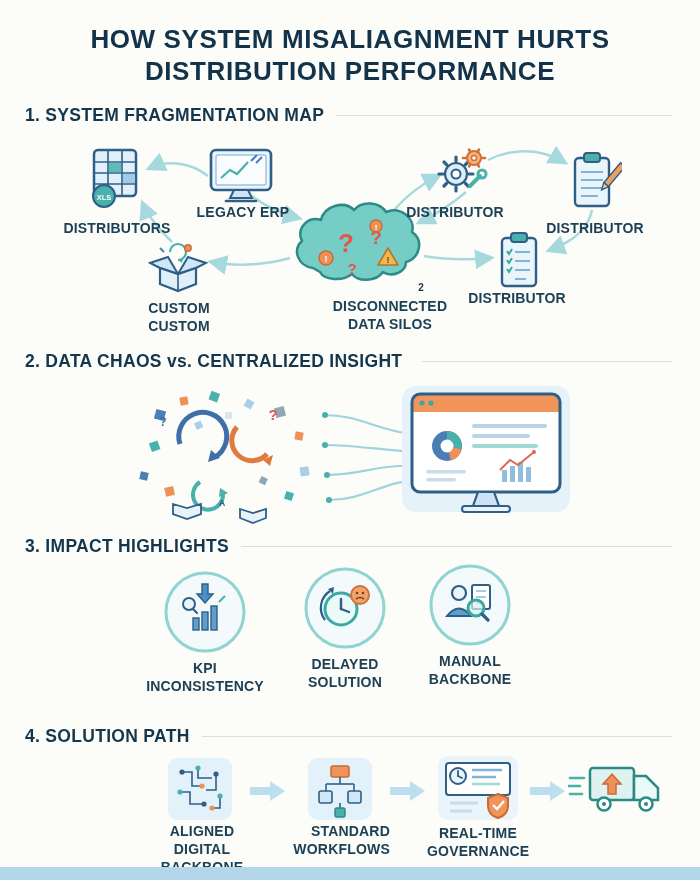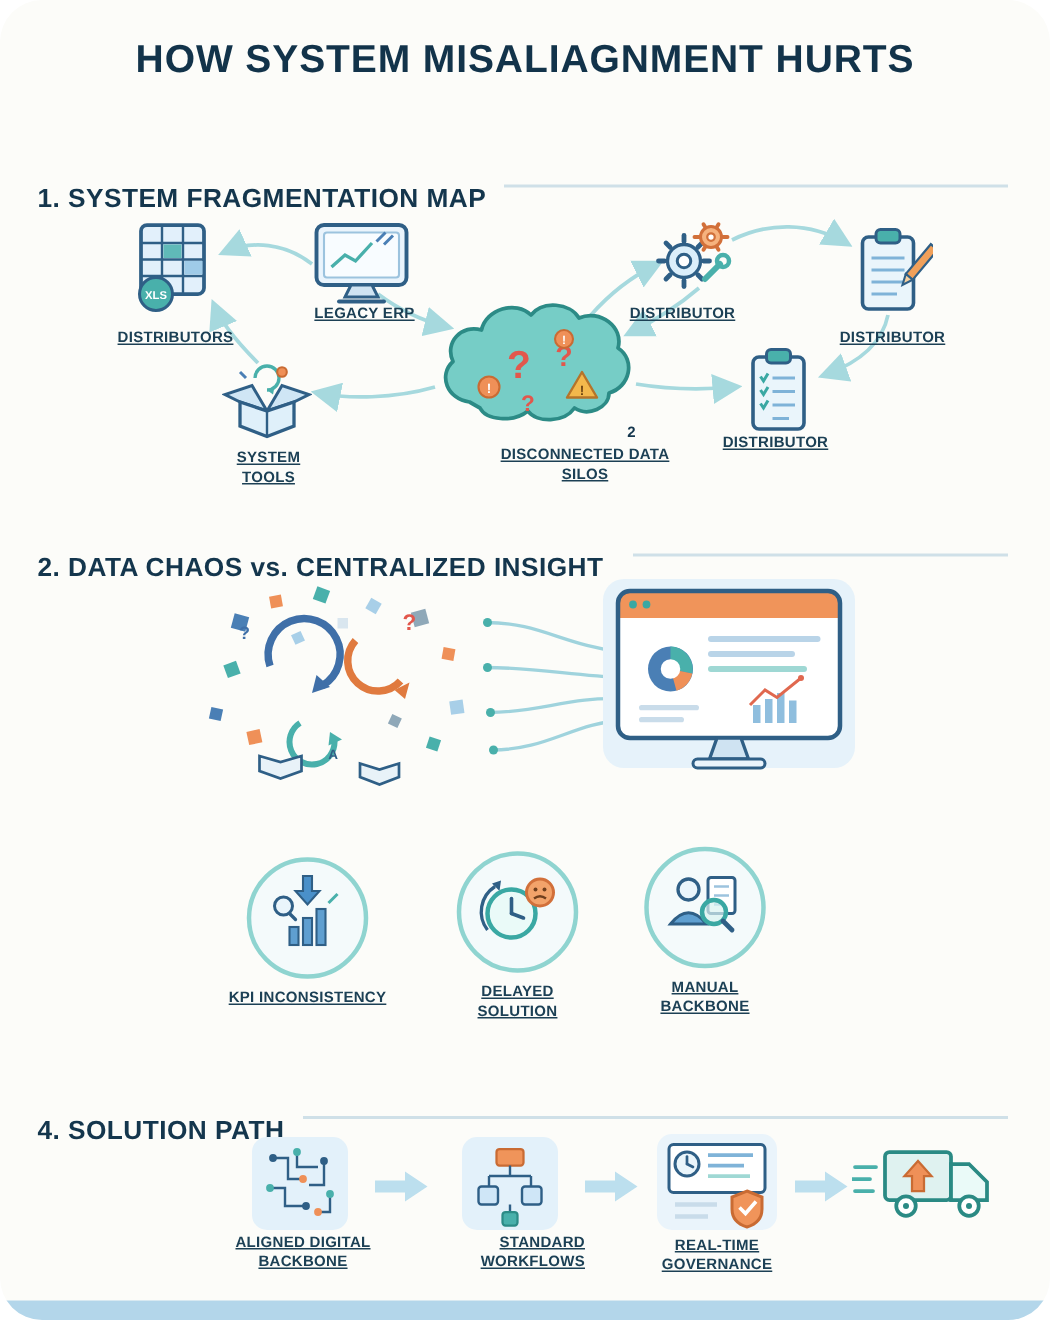--- a/index.html
+++ b/index.html
@@ -1,35 +1,36 @@
 <!DOCTYPE html>
 <html><head>
 <meta charset="utf-8">
 <style>
   html,body{margin:0;padding:0;}
   .page{position:relative;width:700px;height:880px;background:#fcfcf9;overflow:hidden;
-        font-family:"Liberation Sans",sans-serif;color:#14364d;border-radius:28px;}
+        font-family:"Liberation Sans",sans-serif;color:#14364d;}
   .abs{position:absolute;}
   .title{position:absolute;top:24px;left:0;right:0;text-align:center;
          font-size:26px;font-weight:bold;letter-spacing:.6px;line-height:1.22;color:#12334a;}
   .sec{position:absolute;left:25px;right:28px;display:flex;align-items:center;gap:12px;}
-  .sec-title{font-size:17.5px;font-weight:bold;letter-spacing:.3px;white-space:nowrap;color:#14364d;margin-top:17px;}
+  .sec-title{font-size:17.5px;font-weight:bold;letter-spacing:.3px;white-space:nowrap;color:#14364d;}
   .sec-rule{flex:1;height:1.5px;background:#cfe0e8;}
-  .lbl{position:absolute;font-size:10px;font-weight:bold;color:#1c4055;text-align:center;
-       line-height:1.3;letter-spacing:.2px;text-decoration:underline;}
+  .lbl{position:absolute;font-size:14px;font-weight:bold;color:#1c4055;text-align:center;
+       line-height:1.3;letter-spacing:.2px;}
   svg text{font-family:"Liberation Sans",sans-serif;font-weight:bold;}
   .band{position:absolute;left:0;right:0;bottom:0;height:13px;background:#b3d6ea;}
 </style>
 </head>
 <body>
 
 <div class="page">
 
   <div class="title">
     <div>HOW SYSTEM MISALIAGNMENT HURTS</div>
+    <div>DISTRIBUTION PERFORMANCE</div>
   </div>
 
   <div class="sec" style="top:105px;">
     <span class="sec-title">1. SYSTEM FRAGMENTATION MAP</span>
     <span class="sec-rule"></span>
   </div>
 
   <svg class="abs" style="left:0;top:130px;" width="700" height="230">
     <defs>
       <marker id="ah" markerWidth="8" markerHeight="8" refX="6" refY="4" orient="auto">
@@ -77,21 +78,21 @@
   <svg class="abs" style="left:148px;top:238px;" width="60" height="58" viewBox="0 0 60 58">
     <path d="M22 14 a8 8 0 1 1 8 8" stroke="#49b0ab" stroke-width="2.2" fill="none"></path>
     <path d="M30 22 l5 -2 -1 5 z" fill="#49b0ab"></path>
     <circle cx="40" cy="10" r="3.2" fill="#ef9058" stroke="#c96b33" stroke-width="1.4"></circle>
     <line x1="12" y1="10" x2="16" y2="14" stroke="#4a7fb5" stroke-width="2"></line>
     <path d="M12 30 L2 25 L20 19 L30 36 Z" fill="#cfe6f5" stroke="#2f5f86" stroke-width="2"></path>
     <path d="M48 30 L58 25 L40 19 L30 36 Z" fill="#cfe6f5" stroke="#2f5f86" stroke-width="2"></path>
     <path d="M12 30 L30 36 L48 30 L48 46 L30 53 L12 46 Z" fill="#dff0fa" stroke="#2f5f86" stroke-width="2.2"></path>
     <line x1="30" y1="36" x2="30" y2="53" stroke="#2f5f86" stroke-width="1.6"></line>
   </svg>
-  <div class="lbl" style="left:148px;top:299px;width:62px;">SYSTEM TOOLS</div>
+  <div class="lbl" style="left:148px;top:299px;width:62px;">CUSTOM CUSTOM</div>
 
   <svg class="abs" style="left:288px;top:196px;" width="140" height="100" viewBox="0 0 140 100">
     <path d="M25 72 C10 70 4 54 14 45 C8 32 20 20 33 24 C36 10 56 4 66 14 C74 4 92 6 98 16
              C112 10 128 22 124 36 C136 44 132 62 118 66 C118 76 104 82 95 76
              C88 86 70 86 64 78 C54 86 36 84 32 76 Z" fill="#76cdc6" stroke="#2c8b86" stroke-width="2.5" stroke-linejoin="round"></path>
     <text x="58" y="56" text-anchor="middle" font-size="26" fill="#e2574c">?</text>
     <text x="88" y="48" text-anchor="middle" font-size="19" fill="#e2574c">?</text>
     <text x="64" y="78" text-anchor="middle" font-size="15" fill="#e2574c">?</text>
     <circle cx="38" cy="62" r="7" fill="#ef9058" stroke="#c96b33" stroke-width="1.4"></circle>
     <text x="38" y="66" text-anchor="middle" font-size="9" fill="#ffffff">!</text>
@@ -231,20 +232,24 @@
     <rect x="116" y="76" width="5" height="20" fill="#8fbede"></rect>
     <rect x="124" y="81" width="5" height="15" fill="#8fbede"></rect>
     <polyline points="98,84 108,74 116,79 132,66" fill="none" stroke="#e0684f" stroke-width="2"></polyline>
     <circle cx="132" cy="66" r="2" fill="#e0684f"></circle>
     <rect x="24" y="84" width="40" height="3.5" rx="1.7" fill="#c9dcea"></rect>
     <rect x="24" y="92" width="30" height="3.5" rx="1.7" fill="#c9dcea"></rect>
     <path d="M76 106 h16 l5 14 h-26 z" fill="#cfe3f2" stroke="#2f5f86" stroke-width="2.2"></path>
     <rect x="60" y="120" width="48" height="6" rx="3" fill="#eaf4fc" stroke="#2f5f86" stroke-width="2"></rect>
   </svg>
 
+  <div class="sec" style="top:536px;">
+    <span class="sec-title">3. IMPACT HIGHLIGHTS</span>
+    <span class="sec-rule"></span>
+  </div>
 
   <svg class="abs" style="left:163px;top:570px;" width="84" height="84" viewBox="0 0 84 84">
     <circle cx="42" cy="42" r="39" fill="#f4fafb" stroke="#8fd4d0" stroke-width="3"></circle>
     <path d="M39 14 h6 v10 h5 l-8 9 -8 -9 h5 z" fill="#4a90c9" stroke="#2f5f86" stroke-width="1.4"></path>
     <rect x="30" y="48" width="6" height="12" fill="#5f9fd0" stroke="#2f5f86" stroke-width="1.4"></rect>
     <rect x="39" y="42" width="6" height="18" fill="#5f9fd0" stroke="#2f5f86" stroke-width="1.4"></rect>
     <rect x="48" y="36" width="6" height="24" fill="#5f9fd0" stroke="#2f5f86" stroke-width="1.4"></rect>
     <circle cx="26" cy="34" r="6" fill="#eaf5fb" stroke="#2f5f86" stroke-width="2"></circle>
     <line x1="30" y1="39" x2="34" y2="43" stroke="#2f5f86" stroke-width="2.2" stroke-linecap="round"></line>
     <polyline points="56,32 62,26" fill="none" stroke="#49b0ab" stroke-width="2"></polyline>

